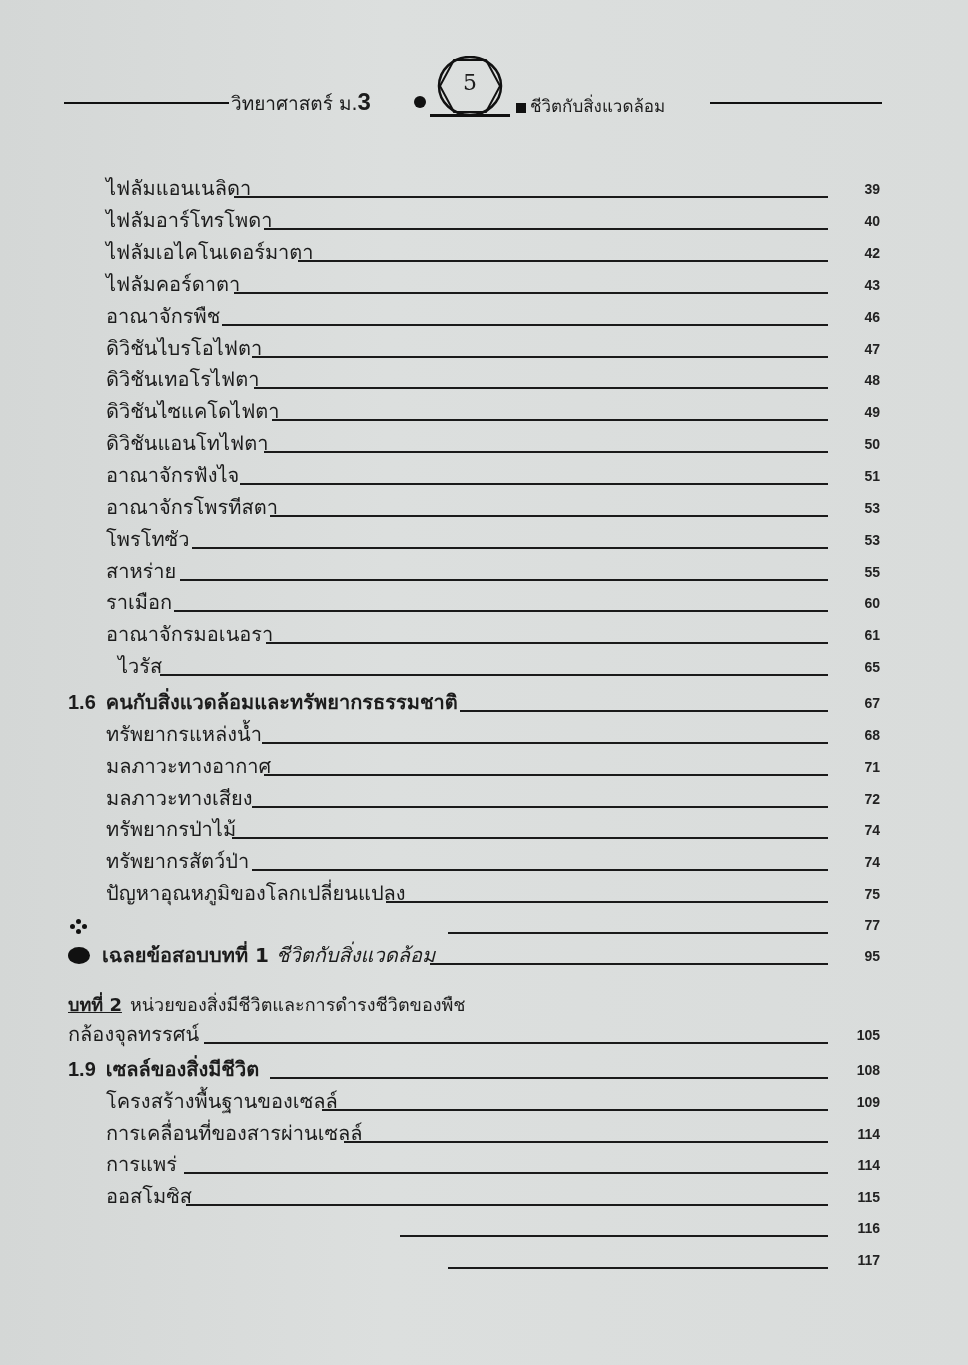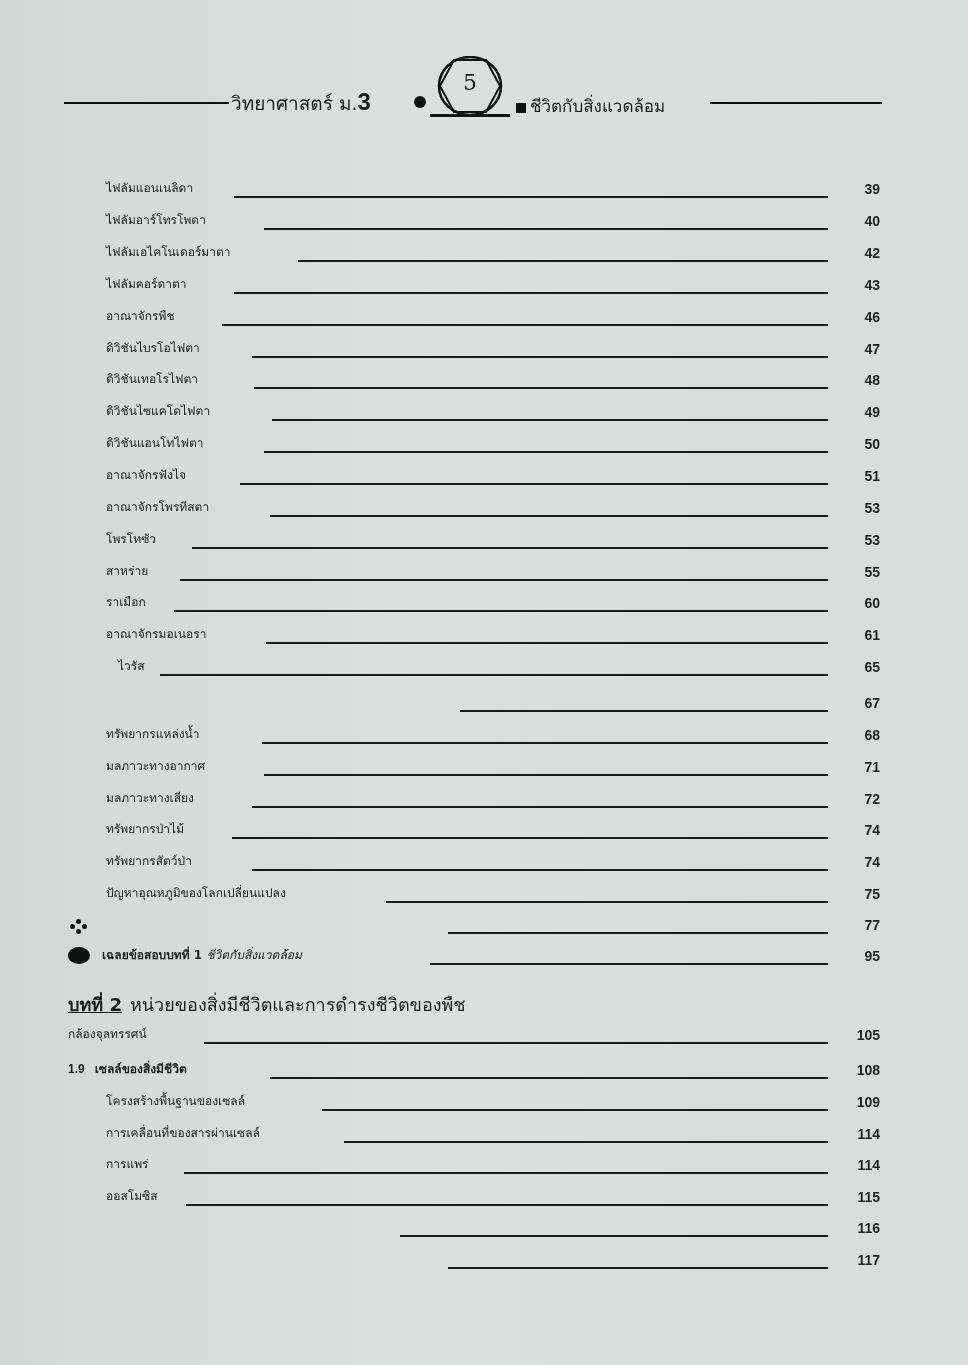--- a/index.html
+++ b/index.html
@@ -107,21 +107,21 @@
     }
     .row {
       position: absolute;
       left: 0;
       width: 968px;
       height: 28px;
     }
     .row .label {
       position: absolute;
       top: 0;
-      font-size: 12px;
+      font-size: 20px;
       white-space: nowrap;
       line-height: 24px;
     }
     .row .leader {
       position: absolute;
       top: 20px;
       height: 1.5px;
       background: #1a1a1a;
       right: 140px;
     }
@@ -273,20 +273,21 @@
       <span class="leader" style="left:266px"></span>
       <span class="page">61</span>
     </div>
   <div class="row" style="top:654px">
       <span class="label" style="left:118px">ไวรัส</span>
       <span class="leader" style="left:160px"></span>
       <span class="page">65</span>
     </div>
 
   <div class="row bold" style="top:690px">
+      <span class="label" style="left:68px"><span class="num-prefix">1.6</span><span>คนกับสิ่งแวดล้อมและทรัพยากรธรรมชาติ</span></span>
       <span class="leader" style="left:460px"></span>
       <span class="page">67</span>
     </div>
 
   <div class="row" style="top:722px">
       <span class="label" style="left:106px">ทรัพยากรแหล่งน้ำ</span>
       <span class="leader" style="left:262px"></span>
       <span class="page">68</span>
     </div>
   <div class="row" style="top:754px">

